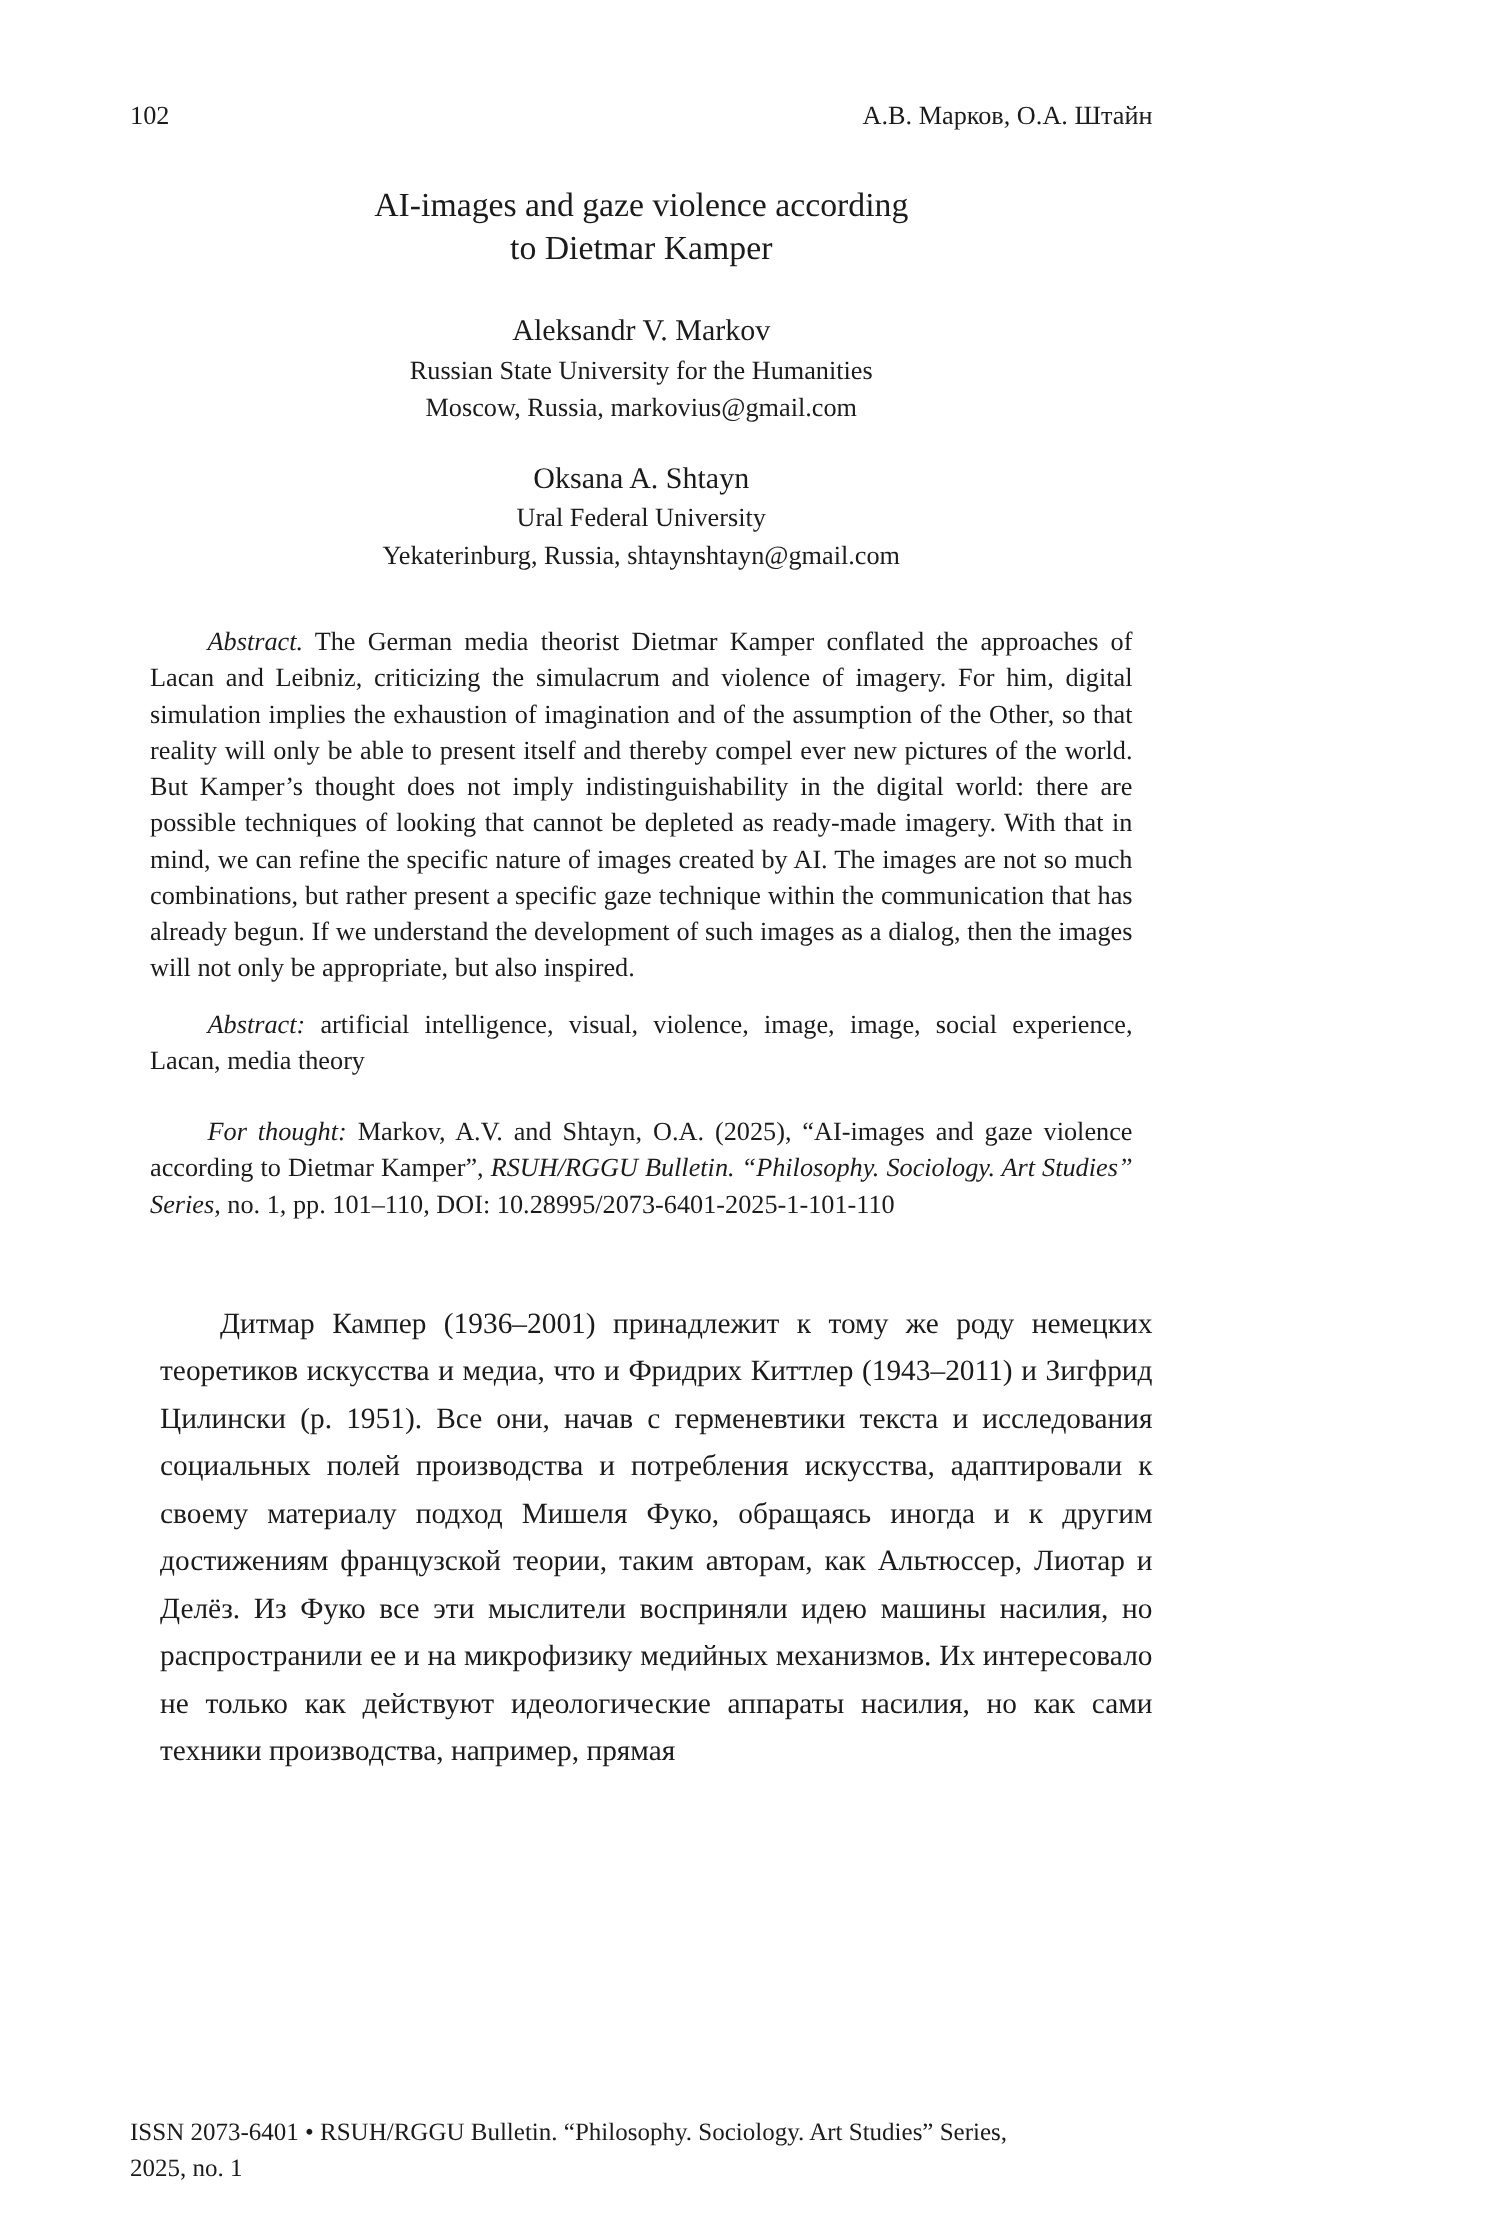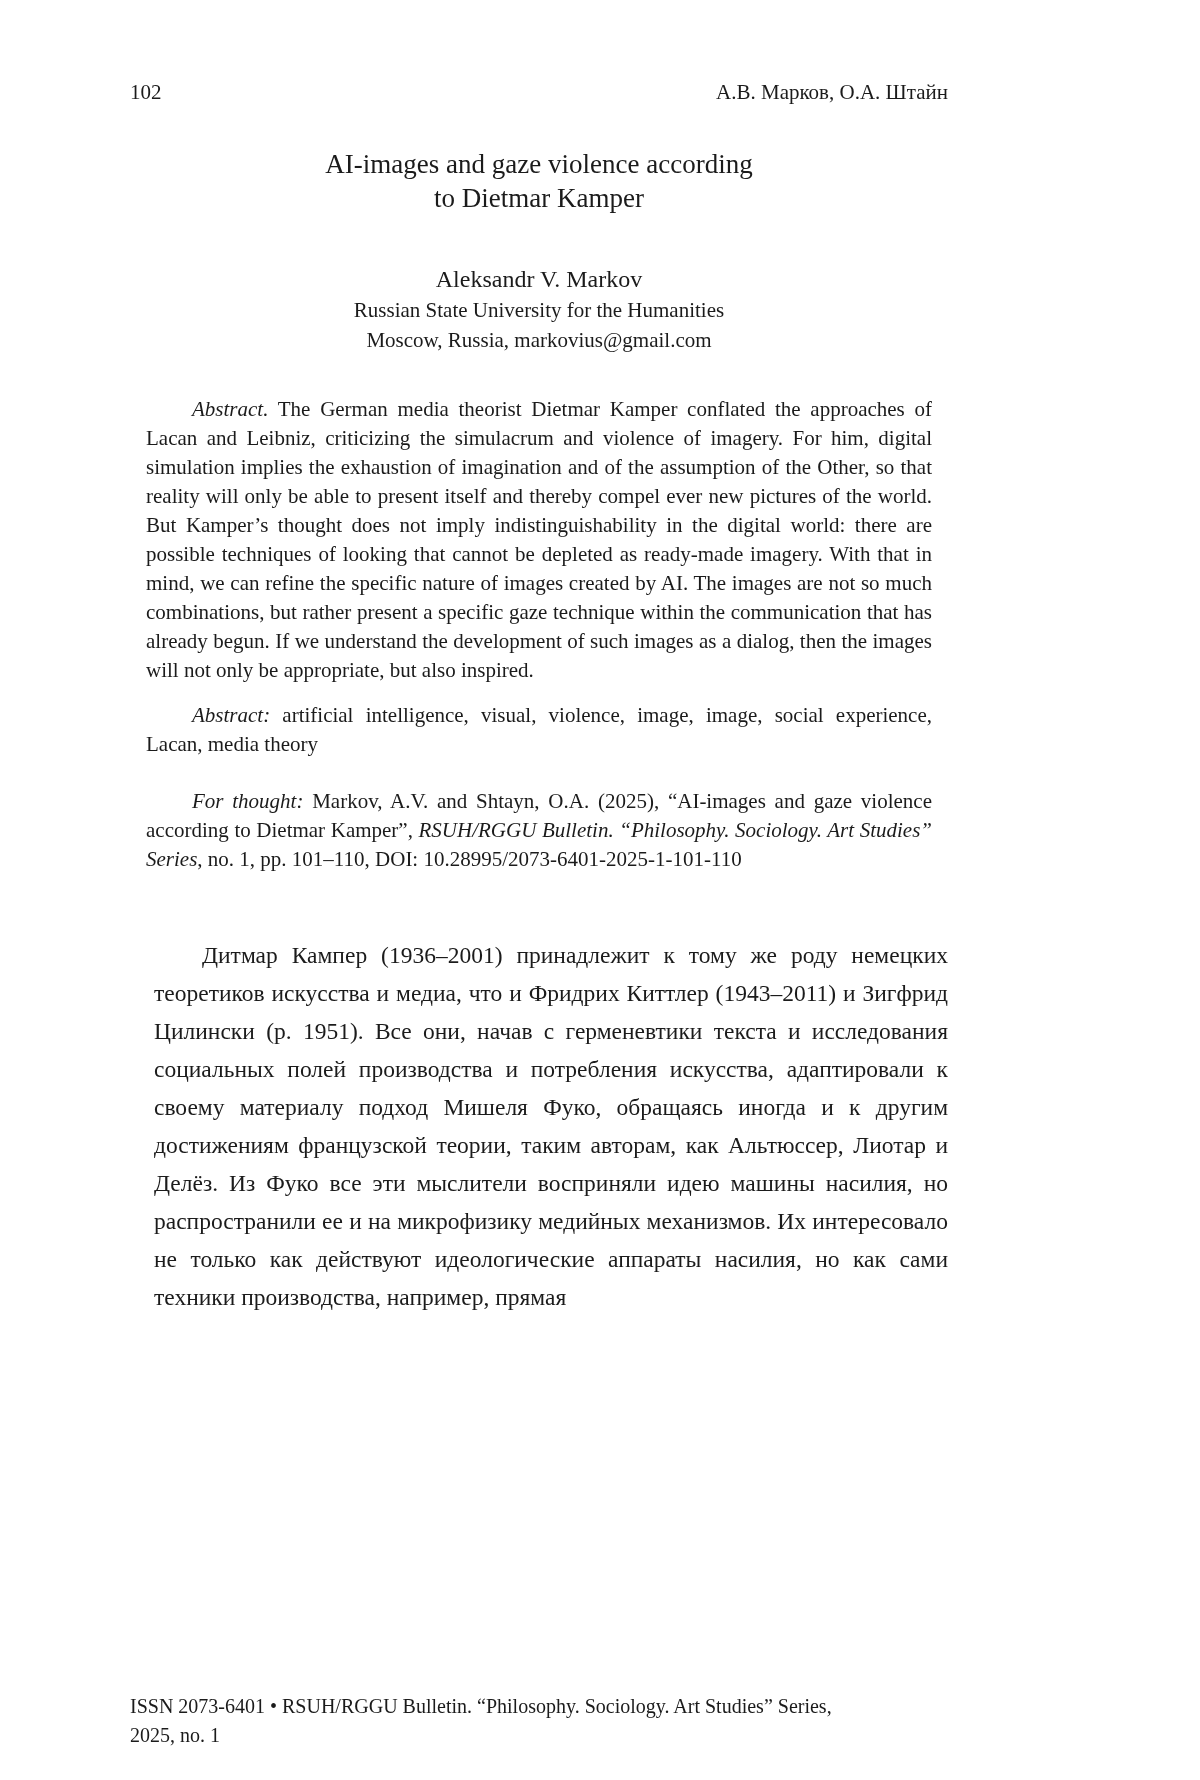--- a/index.html
+++ b/index.html
@@ -10,21 +10,21 @@
   body {
     width: 1200px;
     height: 1780px;
     position: relative;
     font-family: "Liberation Serif", "DejaVu Serif", serif;
     color: #1b1b1b;
     overflow: hidden;
   }
   .page {
     position: absolute;
-    left: 130px;
+    left: 104px;
     top: 0;
     width: 818px;
     height: 1780px;
   }
   .running-header {
     display: flex;
     justify-content: space-between;
     align-items: baseline;
     padding-top: 80px;
     font-size: 21px;
@@ -32,21 +32,21 @@
   .title {
     margin: 42px 0 0 0;
     text-align: center;
     font-size: 27px;
     font-weight: normal;
     line-height: 34px;
   }
   .author-block {
     text-align: center;
   }
-  .author-block.first { margin-top: 48px; }
+  .author-block.first { margin-top: 34px; }
   .author-block.second { margin-top: 26px; }
   .author-name {
     font-size: 24px;
     line-height: 32px;
   }
   .author-affiliation {
     font-size: 21px;
     line-height: 30px;
   }
   .abstract-section {
@@ -95,20 +95,25 @@
   </header>
 
   <h1 class="title"><span>AI-images and gaze violence according</span><br><span>to Dietmar Kamper</span></h1>
 
   <section class="author-block first">
     <div class="author-name">Aleksandr V. Markov</div>
     <div class="author-affiliation">Russian State University for the Humanities</div>
     <div class="author-affiliation">Moscow, Russia, markovius@gmail.com</div>
   </section>
 
+  <section class="author-block second">
+    <div class="author-name">Oksana A. Shtayn</div>
+    <div class="author-affiliation">Ural Federal University</div>
+    <div class="author-affiliation">Yekaterinburg, Russia, shtaynshtayn@gmail.com</div>
+  </section>
 
   <section class="abstract-section">
     <p class="para"><span class="em">Abstract.</span><span> The German media theorist Dietmar Kamper conflated the approaches of Lacan and Leibniz, criticizing the simulacrum and violence of imagery. For him, digital simulation implies the exhaustion of imagination and of the assumption of the Other, so that reality will only be able to present itself and thereby compel ever new pictures of the world. But Kamper’s thought does not imply indistinguishability in the digital world: there are possible techniques of looking that cannot be depleted as ready-made imagery. With that in mind, we can refine the specific nature of images created by AI. The images are not so much combinations, but rather present a specific gaze technique within the communication that has already begun. If we understand the development of such images as a dialog, then the images will not only be appropriate, but also inspired.</span></p>
     <p class="para"><span class="em">Abstract:</span><span> artificial intelligence, visual, violence, image, image, social experience, Lacan, media theory</span></p>
   </section>
 
   <section class="citation-section">
     <p class="para"><span class="em">For thought:</span><span> Markov, A.V. and Shtayn, O.A. (2025), “AI-images and gaze violence according to Dietmar Kamper”, </span><span class="em">RSUH/RGGU Bulletin. “Philosophy. Sociology. Art Studies” Series</span><span>, no. 1, pp. 101–110, DOI: 10.28995/2073-6401-2025-1-101-110</span></p>
   </section>
 

